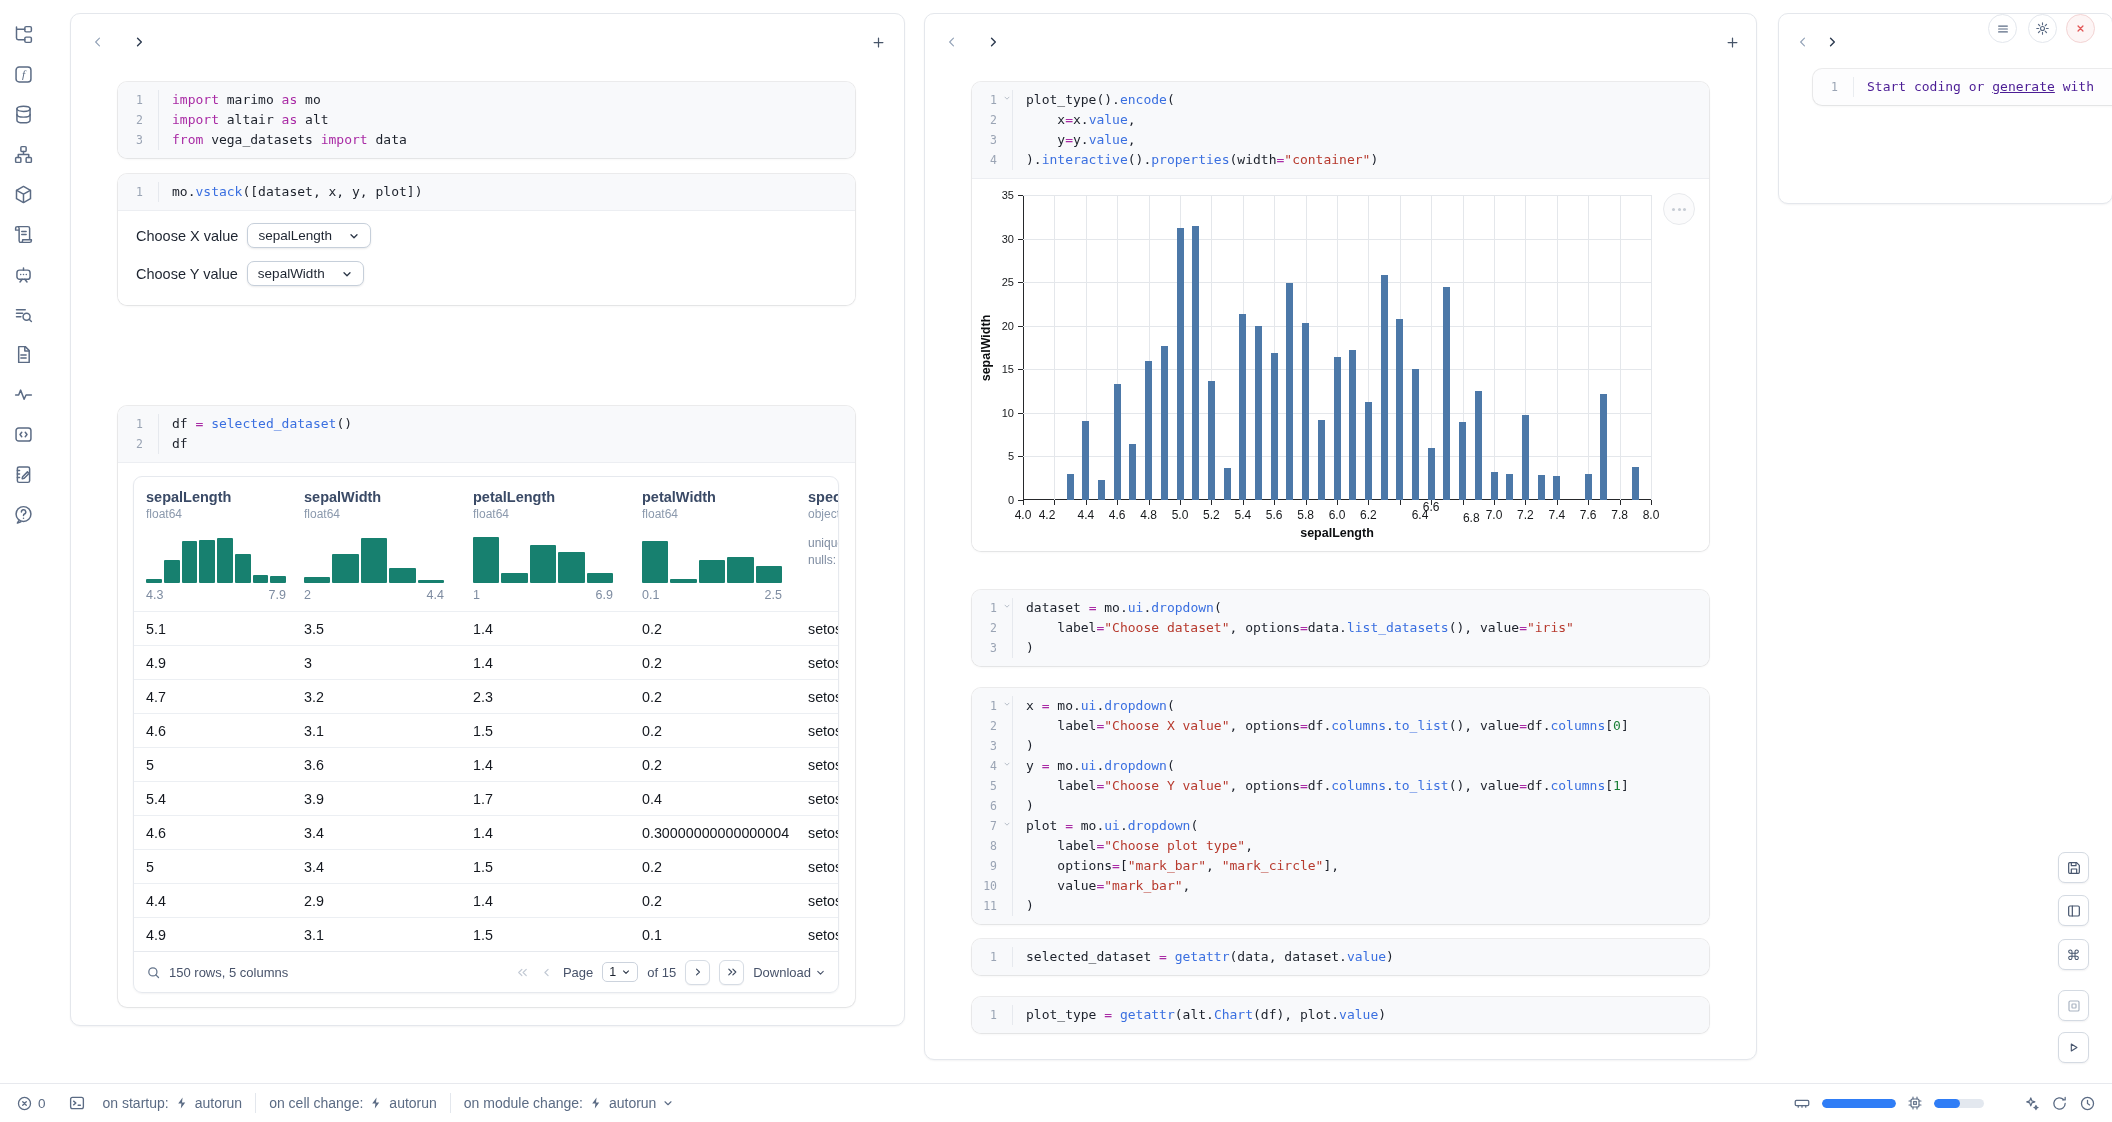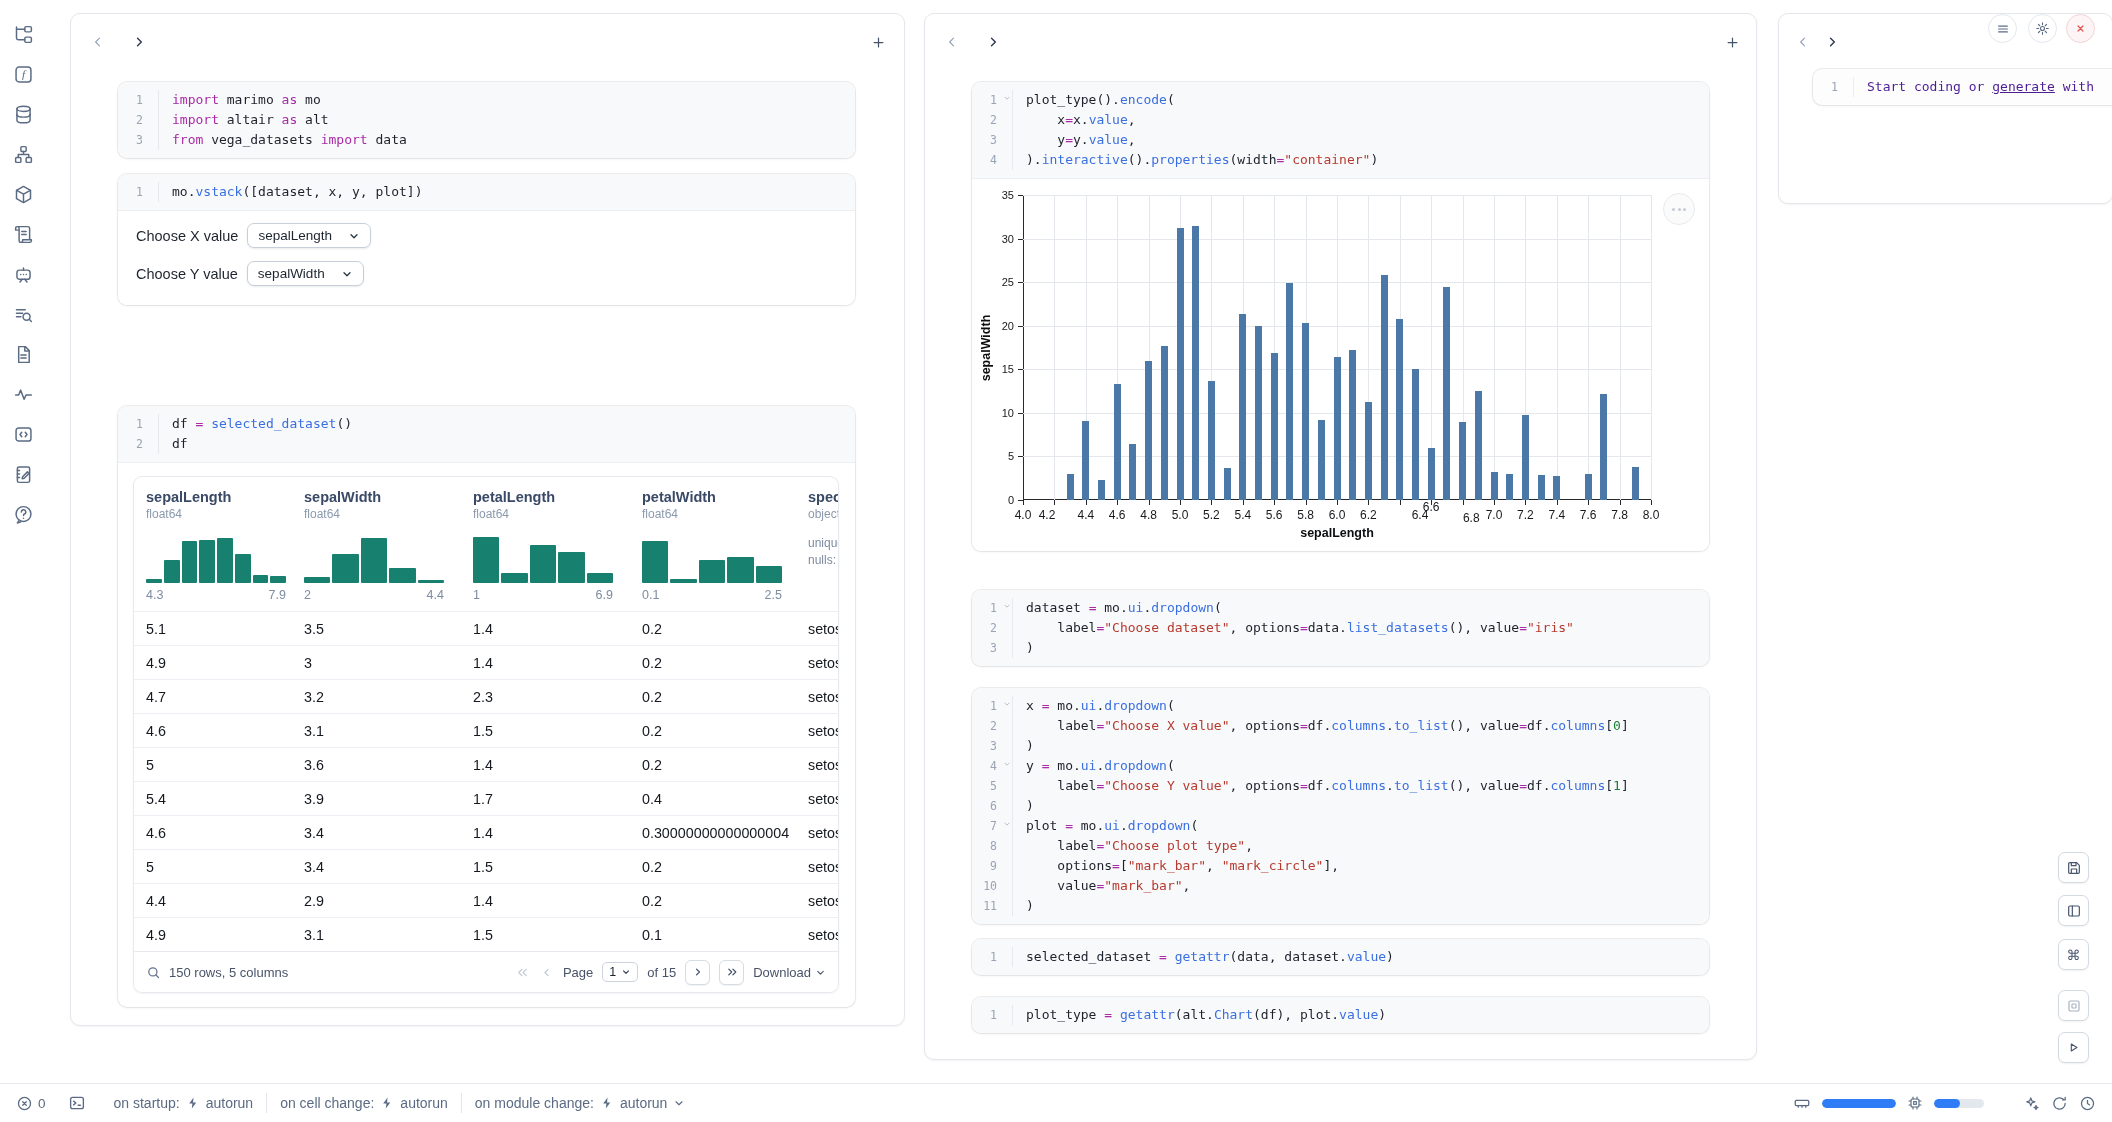--- a/index.html
+++ b/index.html
@@ -852,21 +852,21 @@
     <span class="sb-count">0</span>
   </span>
   <span class="sb-item" style="margin-left:22px">
     <span style="display:flex">
         <svg width="18" height="18" viewBox="0 0 24 24" fill="none" stroke="currentColor" stroke-width="1.8" stroke-linecap="round" stroke-linejoin="round">
           <rect x="3.5" y="4.5" width="17" height="15" rx="2.5"></rect>
           <path d="M7.5 9.5l3 2.5-3 2.5M13.5 15h3"></path>
         </svg>
       </span>
   </span>
-  <span style="display:flex;align-items:center;margin-left:28px" id="sb-segs">
+  <span style="display:flex;align-items:center;margin-left:17px" id="sb-segs">
       <span class="seg">
         <span>on startup:</span>
         <span style="display: flex;">
           <svg width="14" height="14" viewBox="0 0 24 24" fill="currentColor" stroke="none">
             <path d="M13 2.5L5.5 13H11l-1 8.5L17.5 11H12z"></path>
           </svg>
         </span>
         <span>autorun</span>
       </span>
       <span class="sdiv"></span>

